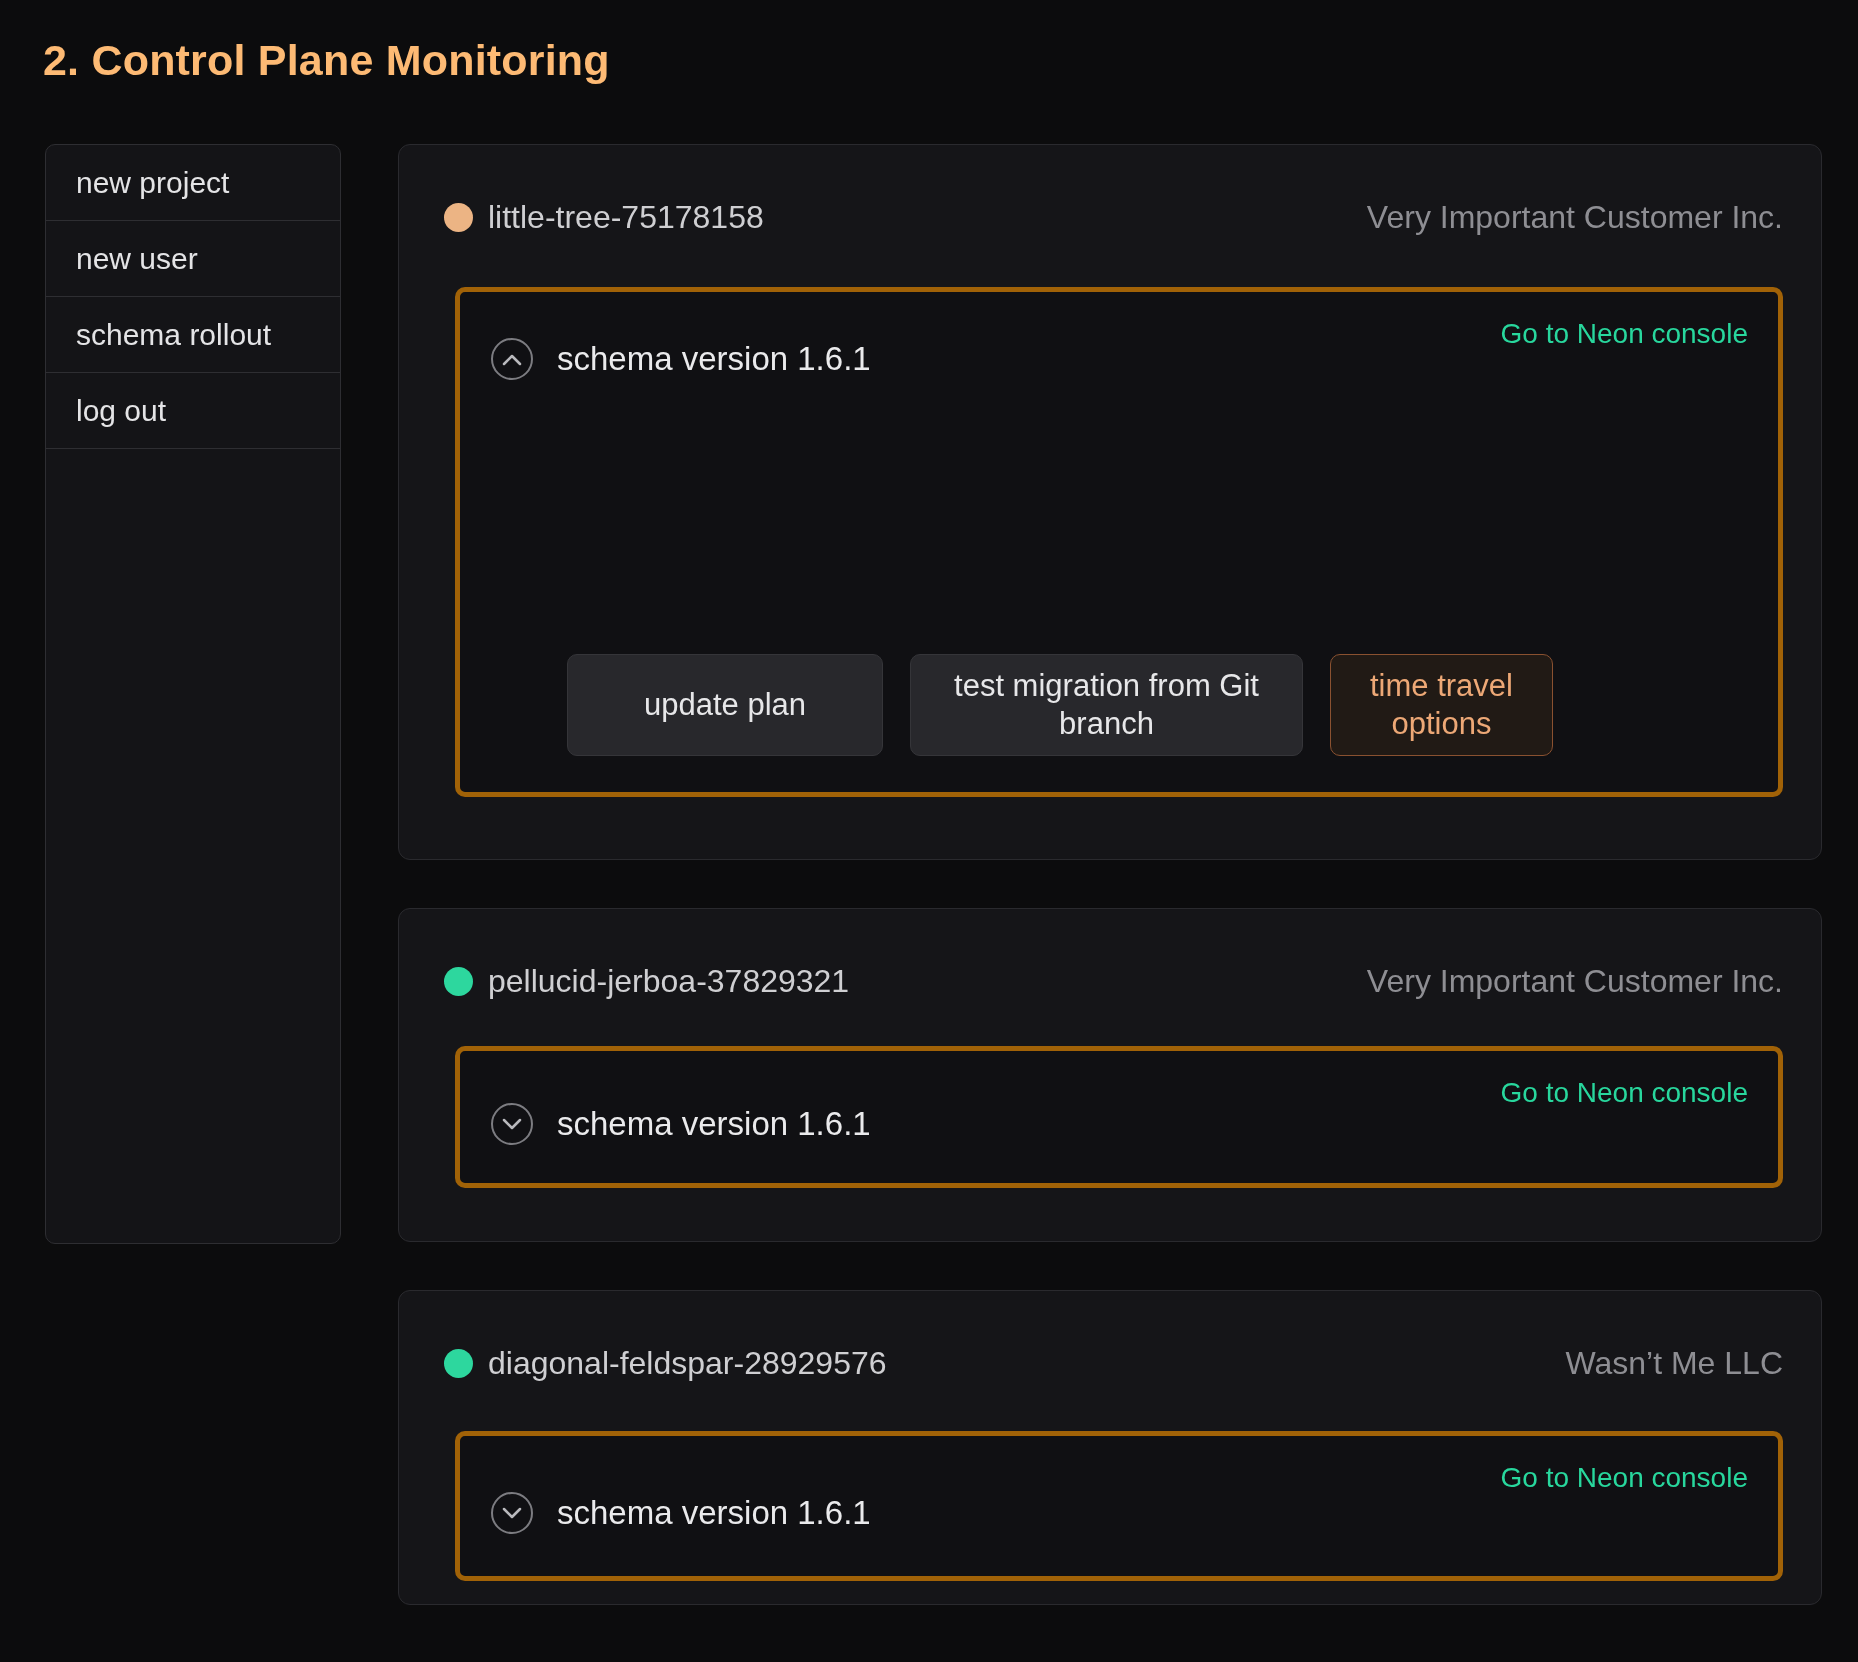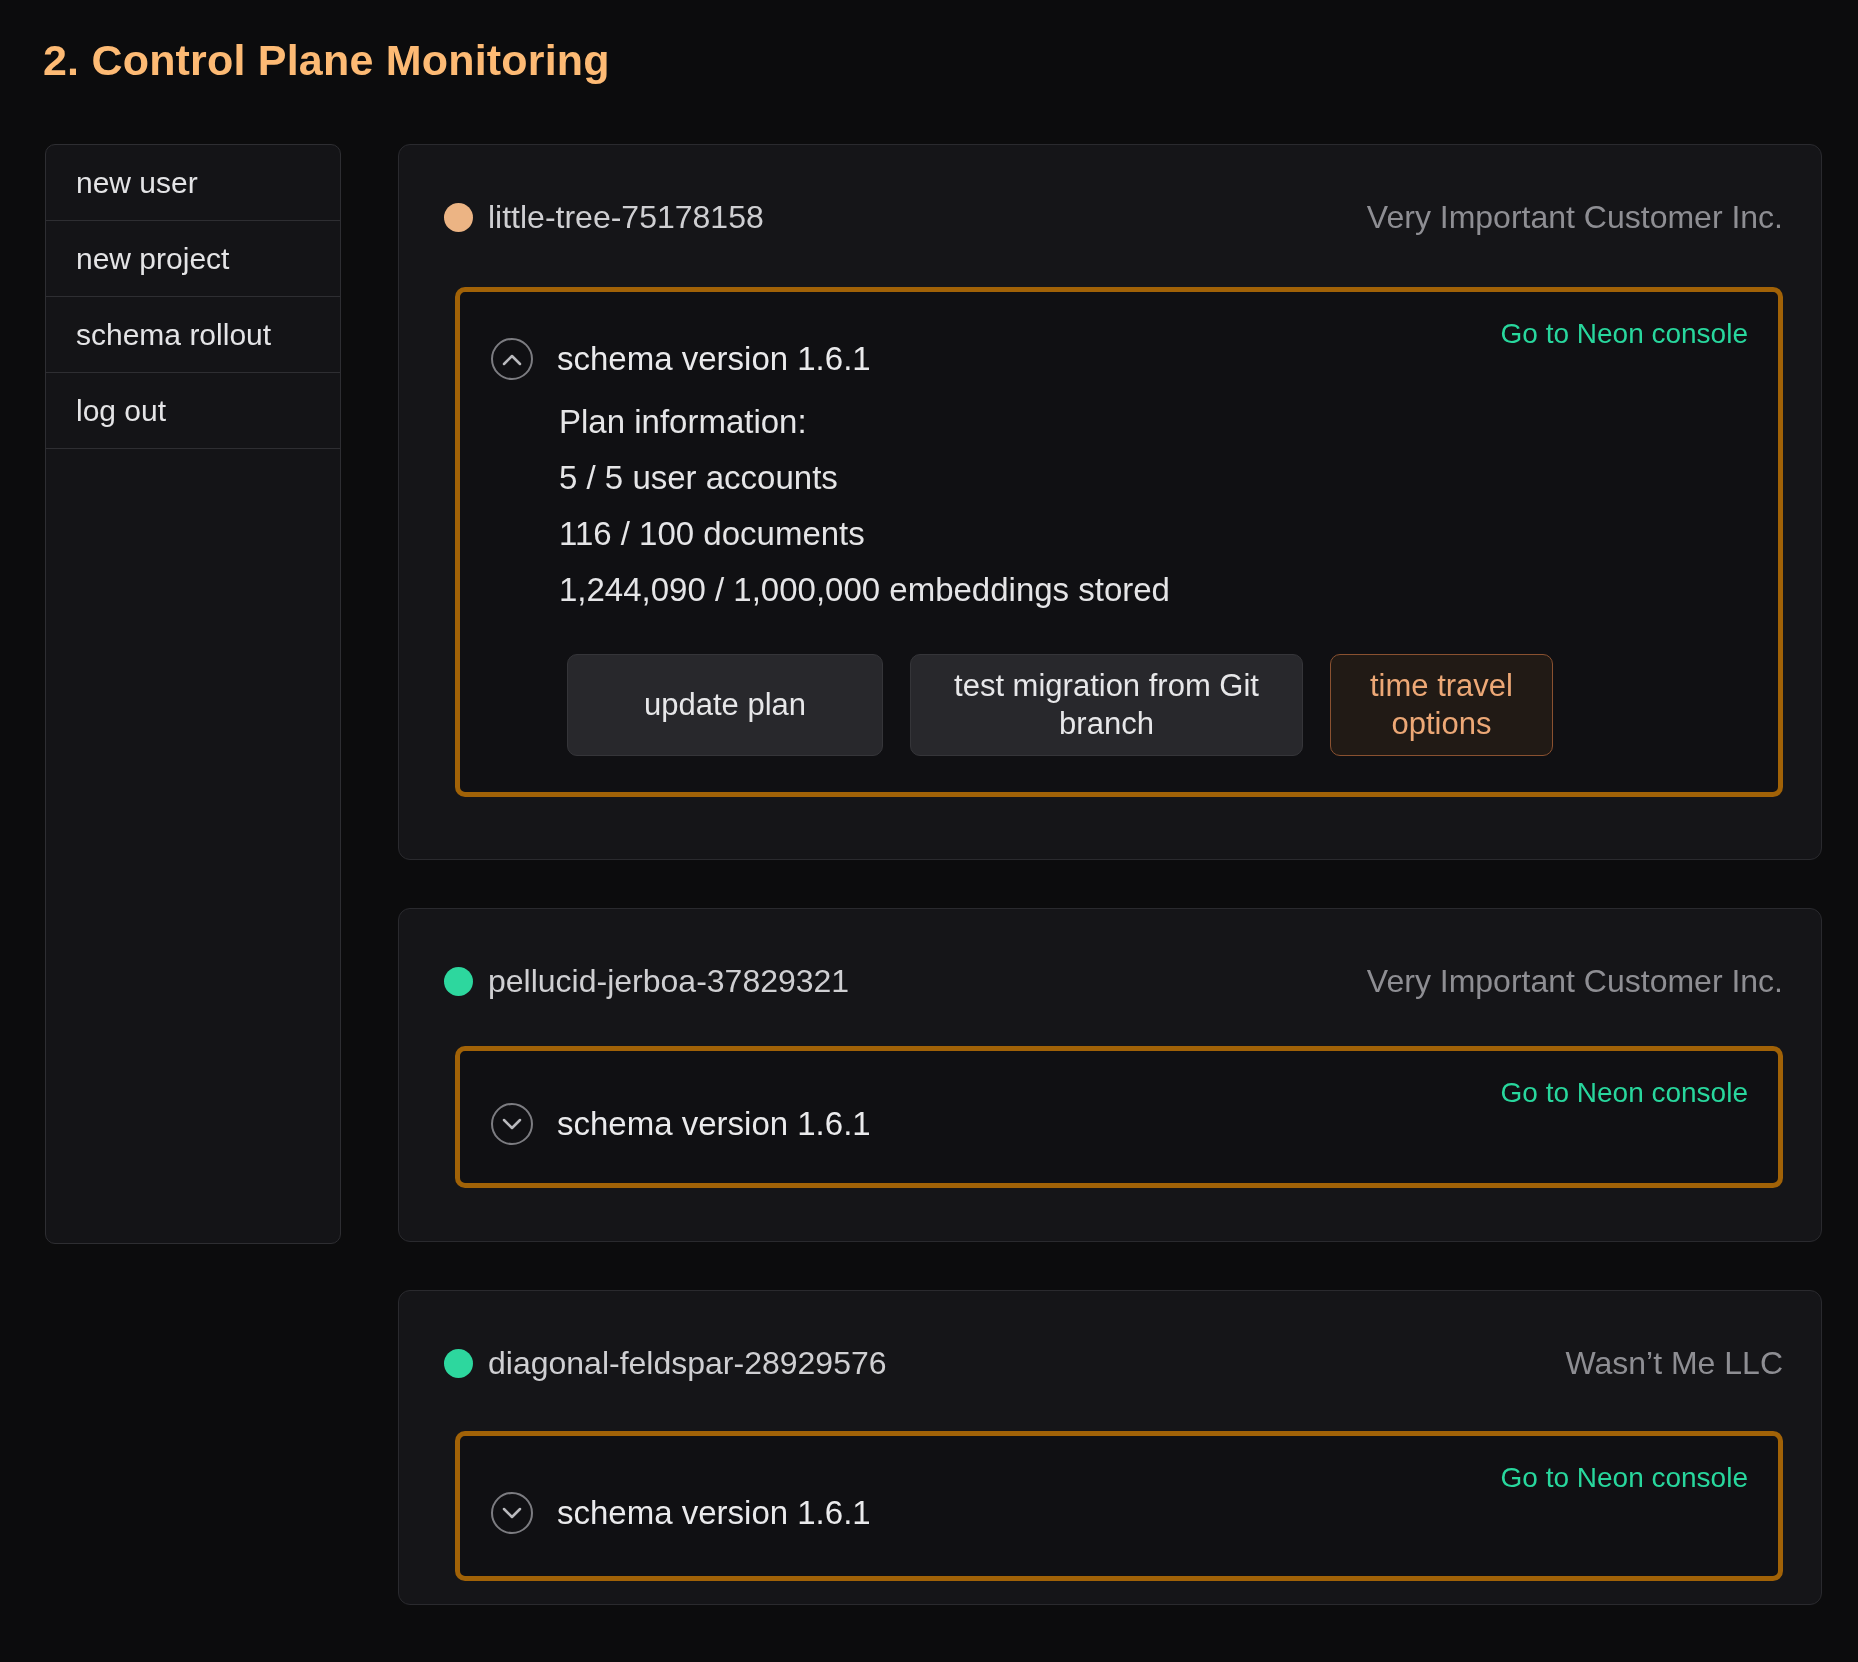--- a/index.html
+++ b/index.html
@@ -85,24 +85,24 @@
 </style>
 </head>
 <body>
 
 <div class="page">
 
   <div class="page-title">2. Control Plane Monitoring</div>
 
   <nav class="sidebar">
     <div class="side-item">
-      <span>new user</span>
+      <span>new project</span>
     </div>
     <div class="side-item">
-      <span>new project</span>
+      <span>new user</span>
     </div>
     <div class="side-item">
       <span>schema rollout</span>
     </div>
     <div class="side-item">
       <span>log out</span>
     </div>
   </nav>
 
   <section class="card card-1">
@@ -113,26 +113,20 @@
     </div>
     <div class="panel">
       <a class="console-link">Go to Neon console</a>
       <div class="schema-row">
         <span class="chev-btn">
           <svg width="20" height="13" viewBox="0 0 20 13" fill="none">
             <path d="M2 11 L10 3 L18 11" stroke="#b9b9bd" stroke-width="2.5" stroke-linecap="round" stroke-linejoin="round"></path>
           </svg>
         </span>
         <span class="schema-text">schema version 1.6.1</span>
-      </div>
-      <div class="plan-block">
-        <div>Plan information:</div>
-        <div>5 / 5 user accounts</div>
-        <div>116 / 100 documents</div>
-        <div>1,244,090 / 1,000,000 embeddings stored</div>
       </div>
       <div class="btn-row">
         <button class="btn btn-default w-update">update plan</button>
         <button class="btn btn-default w-migrate">test migration from Git branch</button>
         <button class="btn btn-warn w-time">time travel options</button>
       </div>
     </div>
   </section>
 
   <section class="card card-2">

